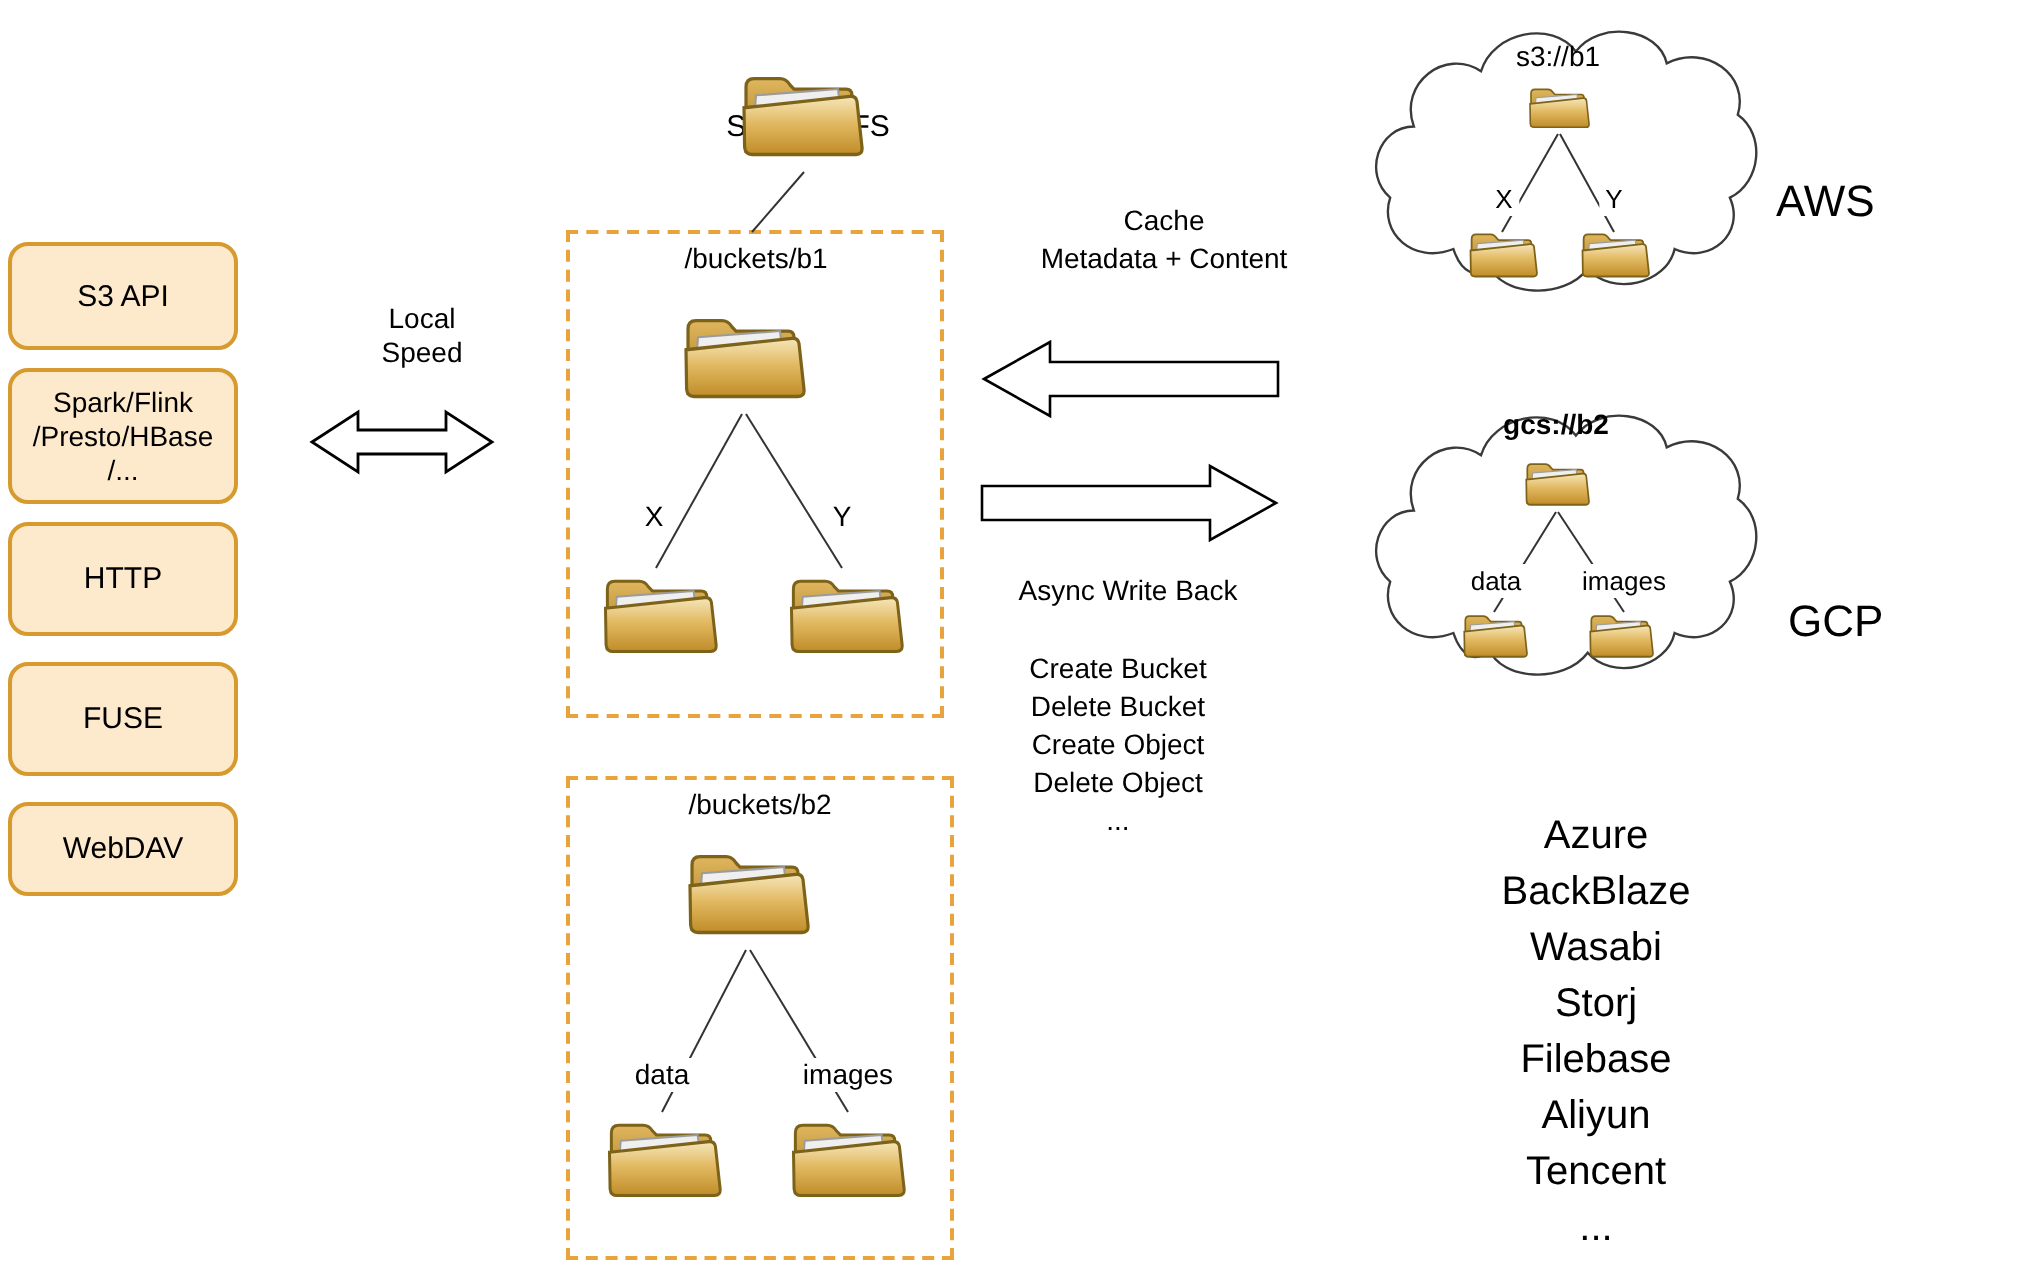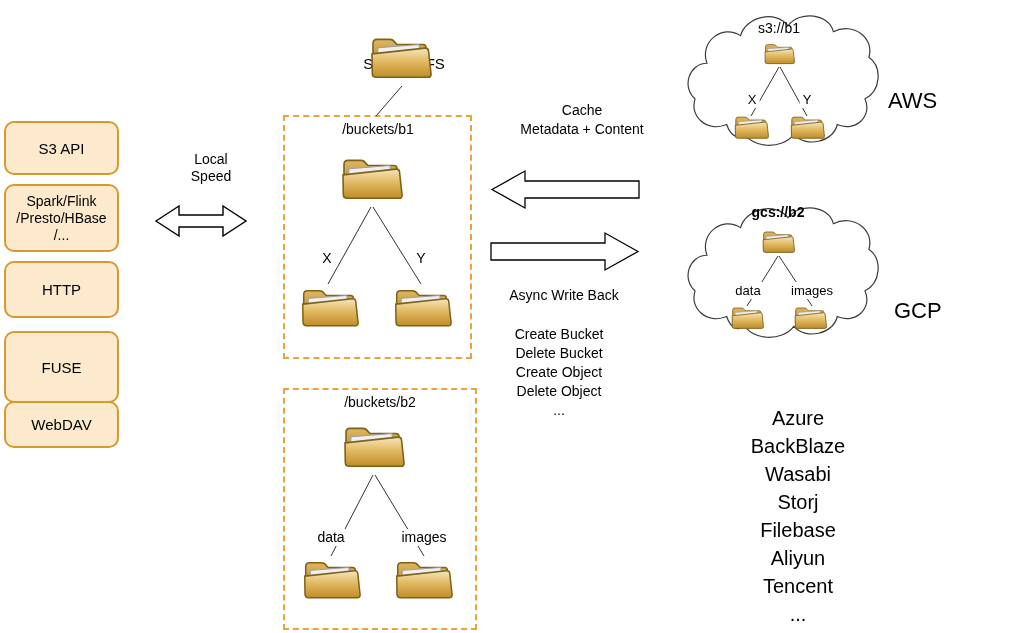--- a/index.html
+++ b/index.html
@@ -83,21 +83,21 @@
     <span>S3 API</span>
   </div>
   <div class="api-box" style="top:184px;height:68px;font-size:14px;">
     <span>Spark/Flink</span>
     <span>/Presto/HBase</span>
     <span>/...</span>
   </div>
   <div class="api-box" style="top:261px;height:57px;">
     <span>HTTP</span>
   </div>
-  <div class="api-box" style="top:331px;height:72px;">
+  <div class="api-box" style="top:331px;height:57px;">
     <span>FUSE</span>
   </div>
   <div class="api-box" style="top:401px;height:47px;">
     <span>WebDAV</span>
   </div>
 
   <div class="clbl stack" style="left:211px;top:151px;">
     <span>Local</span>
     <span>Speed</span>
   </div>

